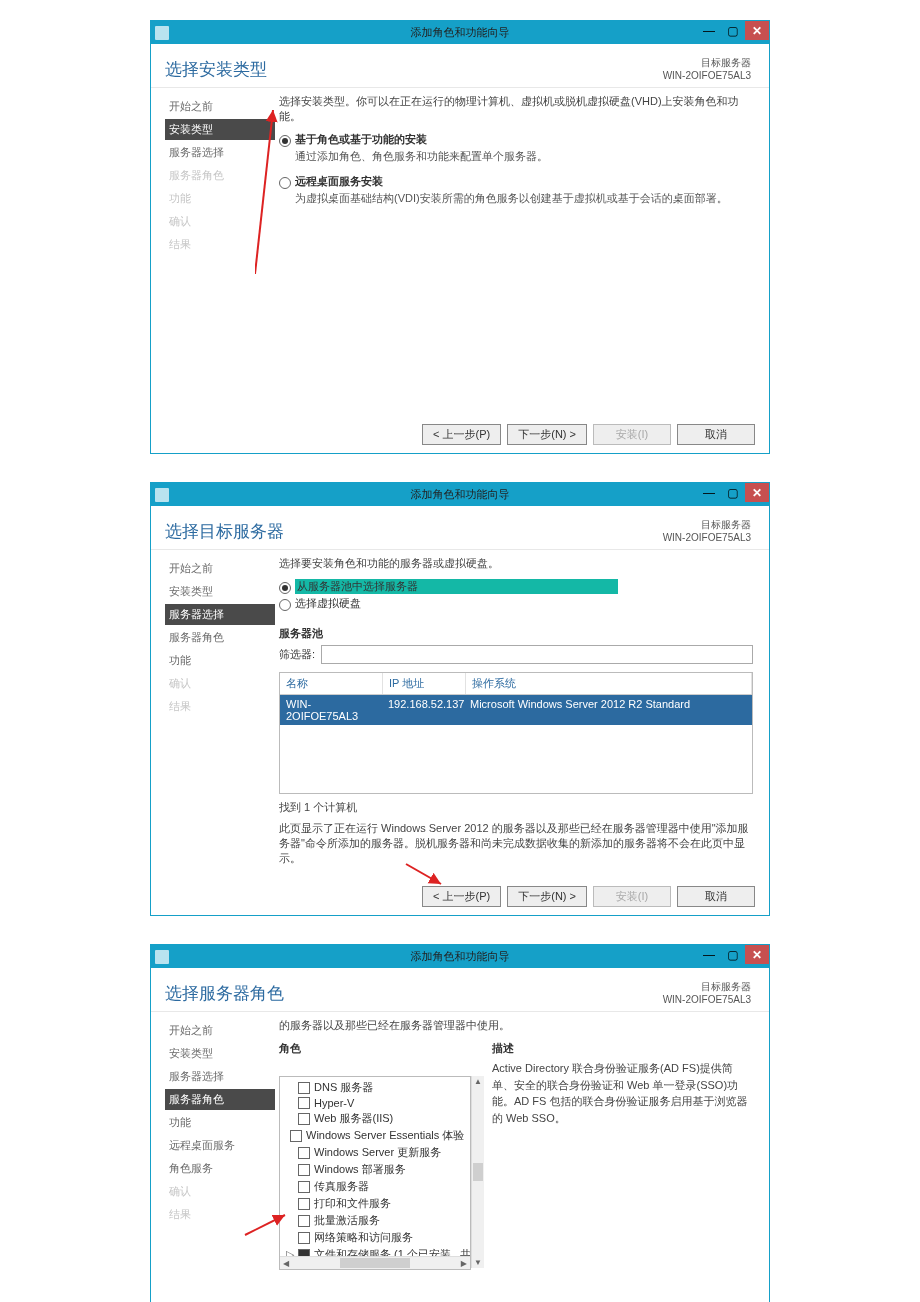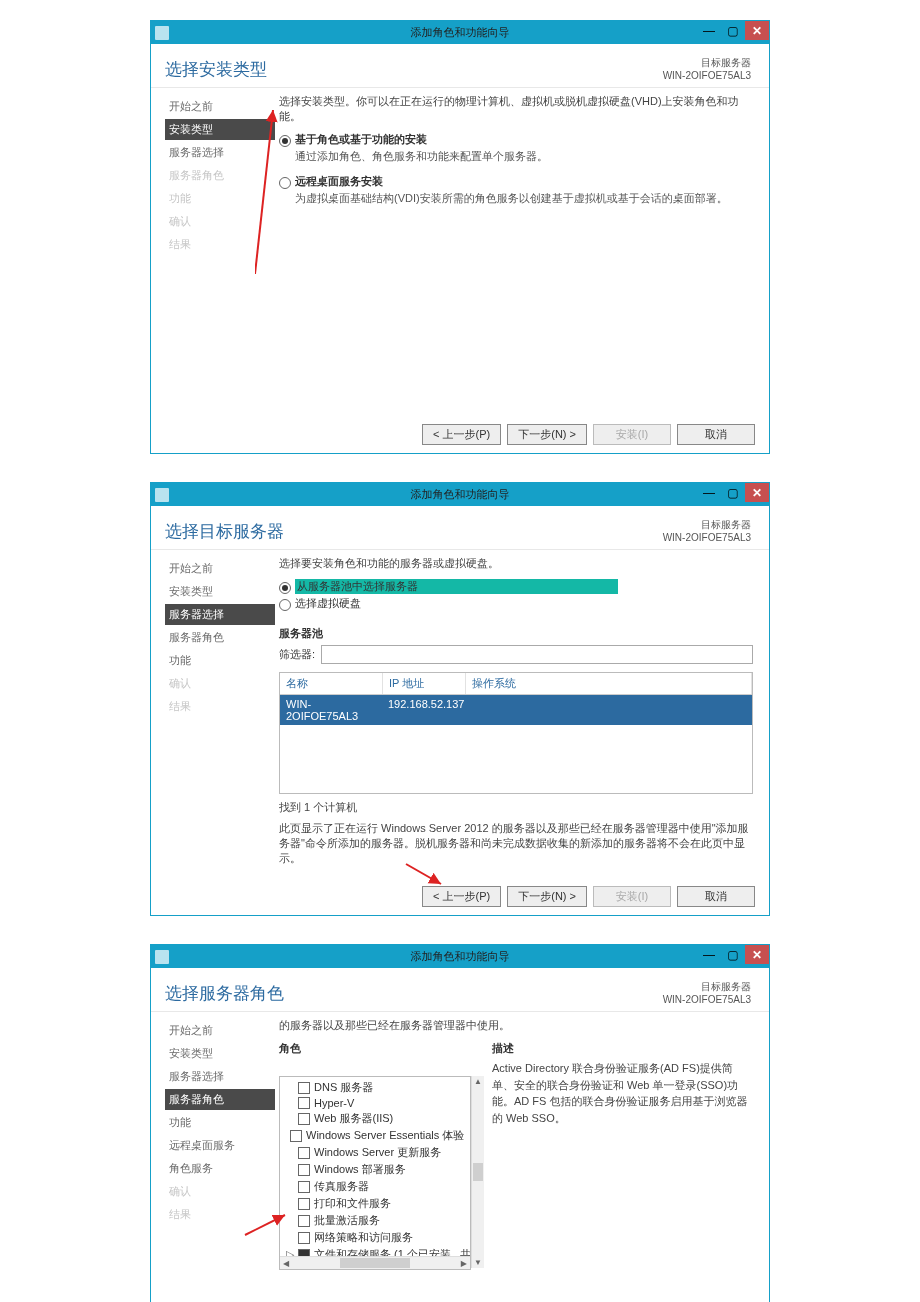--- a/index.html
+++ b/index.html
@@ -173,20 +173,21 @@
       </div>
       <div class="table">
         <div class="thead">
           <div class="th c1">名称</div>
           <div class="th c2">IP 地址</div>
           <div class="th c3">操作系统</div>
         </div>
         <div class="trow">
           <div class="td c1">WIN-2OIFOE75AL3</div>
           <div class="td c2">192.168.52.137</div>
+          <div class="td c3">Microsoft Windows Server 2012 R2 Standard</div>
         </div>
         <div class="tbody-empty"></div>
       </div>
       <div class="footnote">找到 1 个计算机</div>
       <div class="footnote" style="margin-bottom:6px">此页显示了正在运行 Windows Server 2012 的服务器以及那些已经在服务器管理器中使用"添加服务器"命令所添加的服务器。脱机服务器和尚未完成数据收集的新添加的服务器将不会在此页中显示。</div>
     </div>
   </div>
   <div class="footer" style="position:relative">
     <svg class="arrow-svg" style="left:250px;top:-18px" width="60" height="28">
       <defs>

